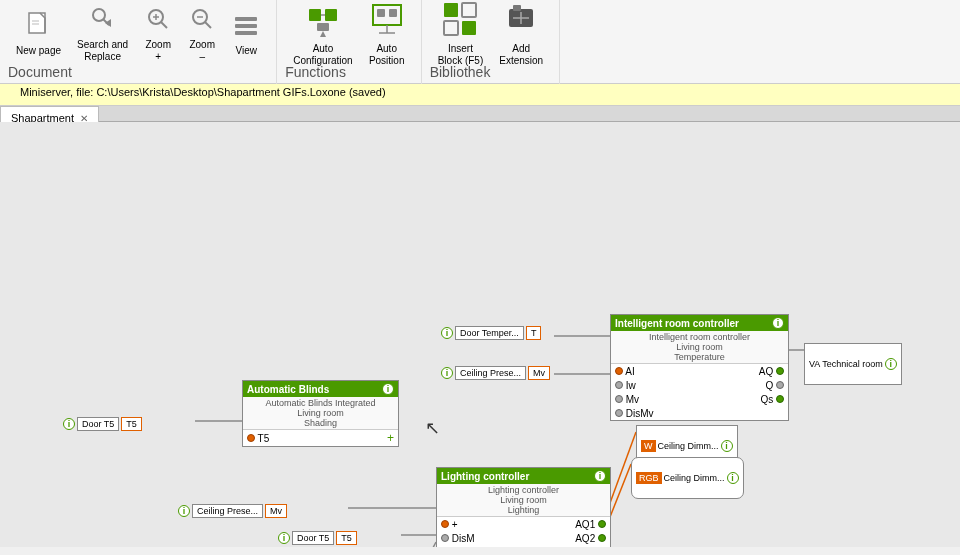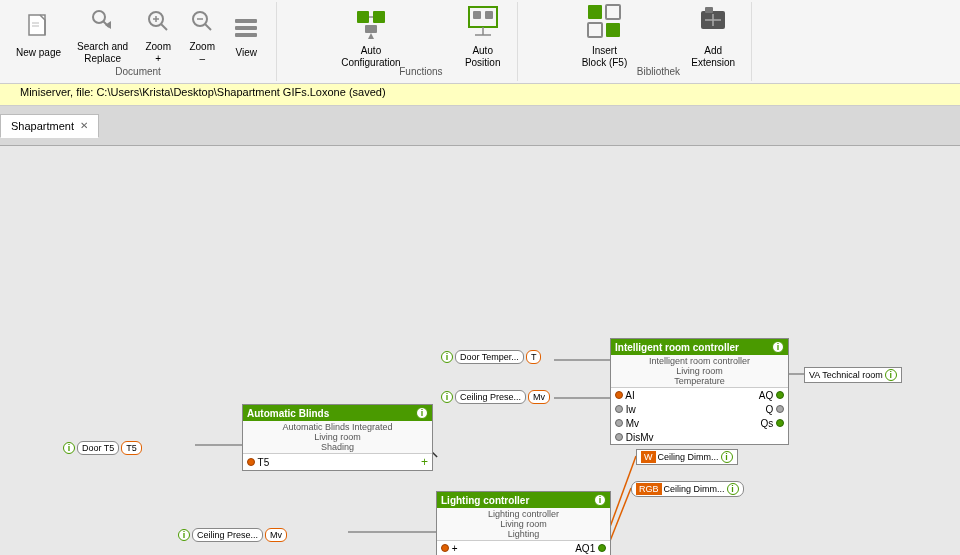--- a/index.html
+++ b/index.html
@@ -17,58 +17,57 @@
       display: flex;
       flex-direction: column;
       align-items: center;
       border-right: 1px solid #ddd;
       padding: 4px 8px;
     }
     .toolbar-items {
       display: flex;
       align-items: center;
       flex: 1;
-      gap: 48px;
     }
     .toolbar-btn {
       display: flex;
       flex-direction: column;
       align-items: center;
       justify-content: center;
       padding: 4px 8px;
       cursor: pointer;
       min-width: 40px;
       height: 60px;
     }
     .toolbar-btn .icon { font-size: 22px; line-height: 1; }
     .toolbar-btn .label { font-size: 10px; text-align: center; margin-top: 2px; line-height: 1.2; }
     
     
     .group-label {
-      font-size: 10px;
+      font-size: 14px;
       color: #555;
-      text-align: center;
+      text-align: left;
       width: 100%;
     }
 
     
     .statusbar {
       background: #ffffc0;
       border-bottom: 1px solid #ccc;
       padding: 2px 20px;
       font-size: 11px;
       height: 22px;
     }
 
     
     .tabbar {
       background: #d8d8d8;
       display: flex;
-      align-items: center;
-      height: 40px;
+      align-items: flex-start;
+      height: 16px;
       border-bottom: 1px solid #aaa;
     }
     .tab {
       background: #e8e8e8;
       border: 1px solid #bbb;
       border-bottom: none;
       padding: 2px 10px;
       display: flex;
       align-items: center;
       gap: 6px;
@@ -135,36 +134,36 @@
     
     .input-node {
       position: absolute;
       display: flex;
       align-items: center;
       gap: 2px;
     }
     .input-pill {
       background: #fff;
       border: 1px solid #888;
-      border-radius: 6px;
+      border-radius: 0;
       padding: 1px 4px;
       font-size: 9px;
       white-space: nowrap;
     }
     .input-pill.orange { border-color: #e06000; }
 
     
     .output-node {
       position: absolute;
       display: flex;
       align-items: center;
       gap: 2px;
       background: #fff;
       border: 1px solid #888;
-      padding: 1px 4px;
+      padding: 14px 4px;
       font-size: 9px;
     }
 
     
     .canvas svg {
       position: absolute;
       top: 0; left: 0;
       width: 100%;
       height: 100%;
       pointer-events: none;
@@ -391,21 +390,21 @@
       <div class="input-pill">Door Temper...</div>
       <div class="input-pill orange">T</div>
     </div>
 
     <div class="input-node" style="left:441px; top:244px;">
       <span class="info-icon">i</span>
       <div class="input-pill">Ceiling Prese...</div>
       <div class="input-pill orange">Mv</div>
     </div>
 
-    <div class="block" style="left:242px; top:258px; width:191px;">
+    <div class="block" style="left:242px; top:258px; width:157px;">
       <div class="block-header green">
         <span>Automatic Blinds</span>
         <span class="info-icon">i</span>
       </div>
       <div class="block-subheader">
         <div>Automatic Blinds Integrated</div>
         <div>Living room</div>
         <div>Shading</div>
       </div>
       <div class="block-row">

